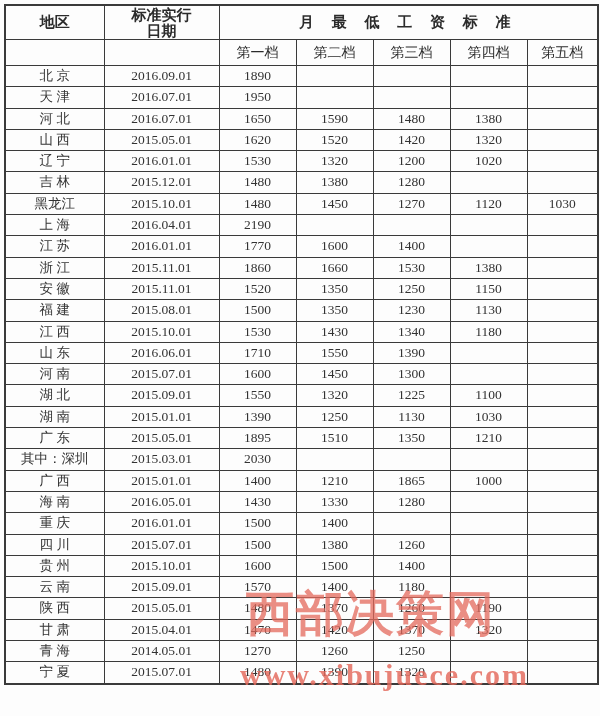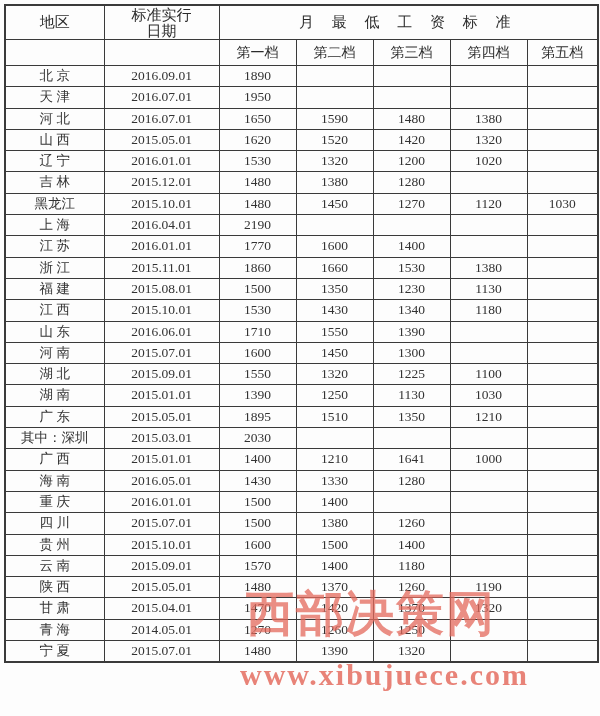--- a/index.html
+++ b/index.html
@@ -18,21 +18,21 @@
     width:593px;
     border-collapse:collapse; table-layout:fixed;
     border:2px solid #3a3a3a;
   }
   table.wage th, table.wage td {
     border:1px solid #3a3a3a;
     padding:0; margin:0;
     text-align:center; vertical-align:middle;
     overflow:hidden; white-space:nowrap;
   }
-  tr.head-main th { height:33px; font-weight:normal; font-size:15px; }
+  tr.head-main th { height:33px; font-weight:bold; font-size:15px; }
   th.date-head div { line-height:16px; }
   th.wage-title { letter-spacing:7px; font-size:15px; }
   tr.head-tiers th { height:25px; font-weight:normal; font-size:14px; }
   tbody td { height:20.3px; font-size:13.5px; line-height:20.3px; color:#333; }
   tbody td.c-region { font-size:13.5px;text-align:center; }
   
   .wm-big {
     position:absolute; left:246px; top:578px;
     font-size:48px; line-height:70px; font-weight:bold;
     letter-spacing:2px;
@@ -168,20 +168,29 @@
         <tr>
           <td class="c-region">浙 江</td>
           <td>2015.11.01</td>
           <td>1860</td>
           <td>1660</td>
           <td>1530</td>
           <td>1380</td>
           <td></td>
         </tr>
         <tr>
+          <td class="c-region">安 徽</td>
+          <td>2015.11.01</td>
+          <td>1520</td>
+          <td>1350</td>
+          <td>1250</td>
+          <td>1150</td>
+          <td></td>
+        </tr>
+        <tr>
           <td class="c-region">福 建</td>
           <td>2015.08.01</td>
           <td>1500</td>
           <td>1350</td>
           <td>1230</td>
           <td>1130</td>
           <td></td>
         </tr>
         <tr>
           <td class="c-region">江 西</td>
@@ -244,21 +253,21 @@
           <td></td>
           <td></td>
           <td></td>
           <td></td>
         </tr>
         <tr>
           <td class="c-region">广 西</td>
           <td>2015.01.01</td>
           <td>1400</td>
           <td>1210</td>
-          <td>1641</td>
+          <td>1865</td>
           <td>1000</td>
           <td></td>
         </tr>
         <tr>
           <td class="c-region">海 南</td>
           <td>2016.05.01</td>
           <td>1430</td>
           <td>1330</td>
           <td>1280</td>
           <td></td>

